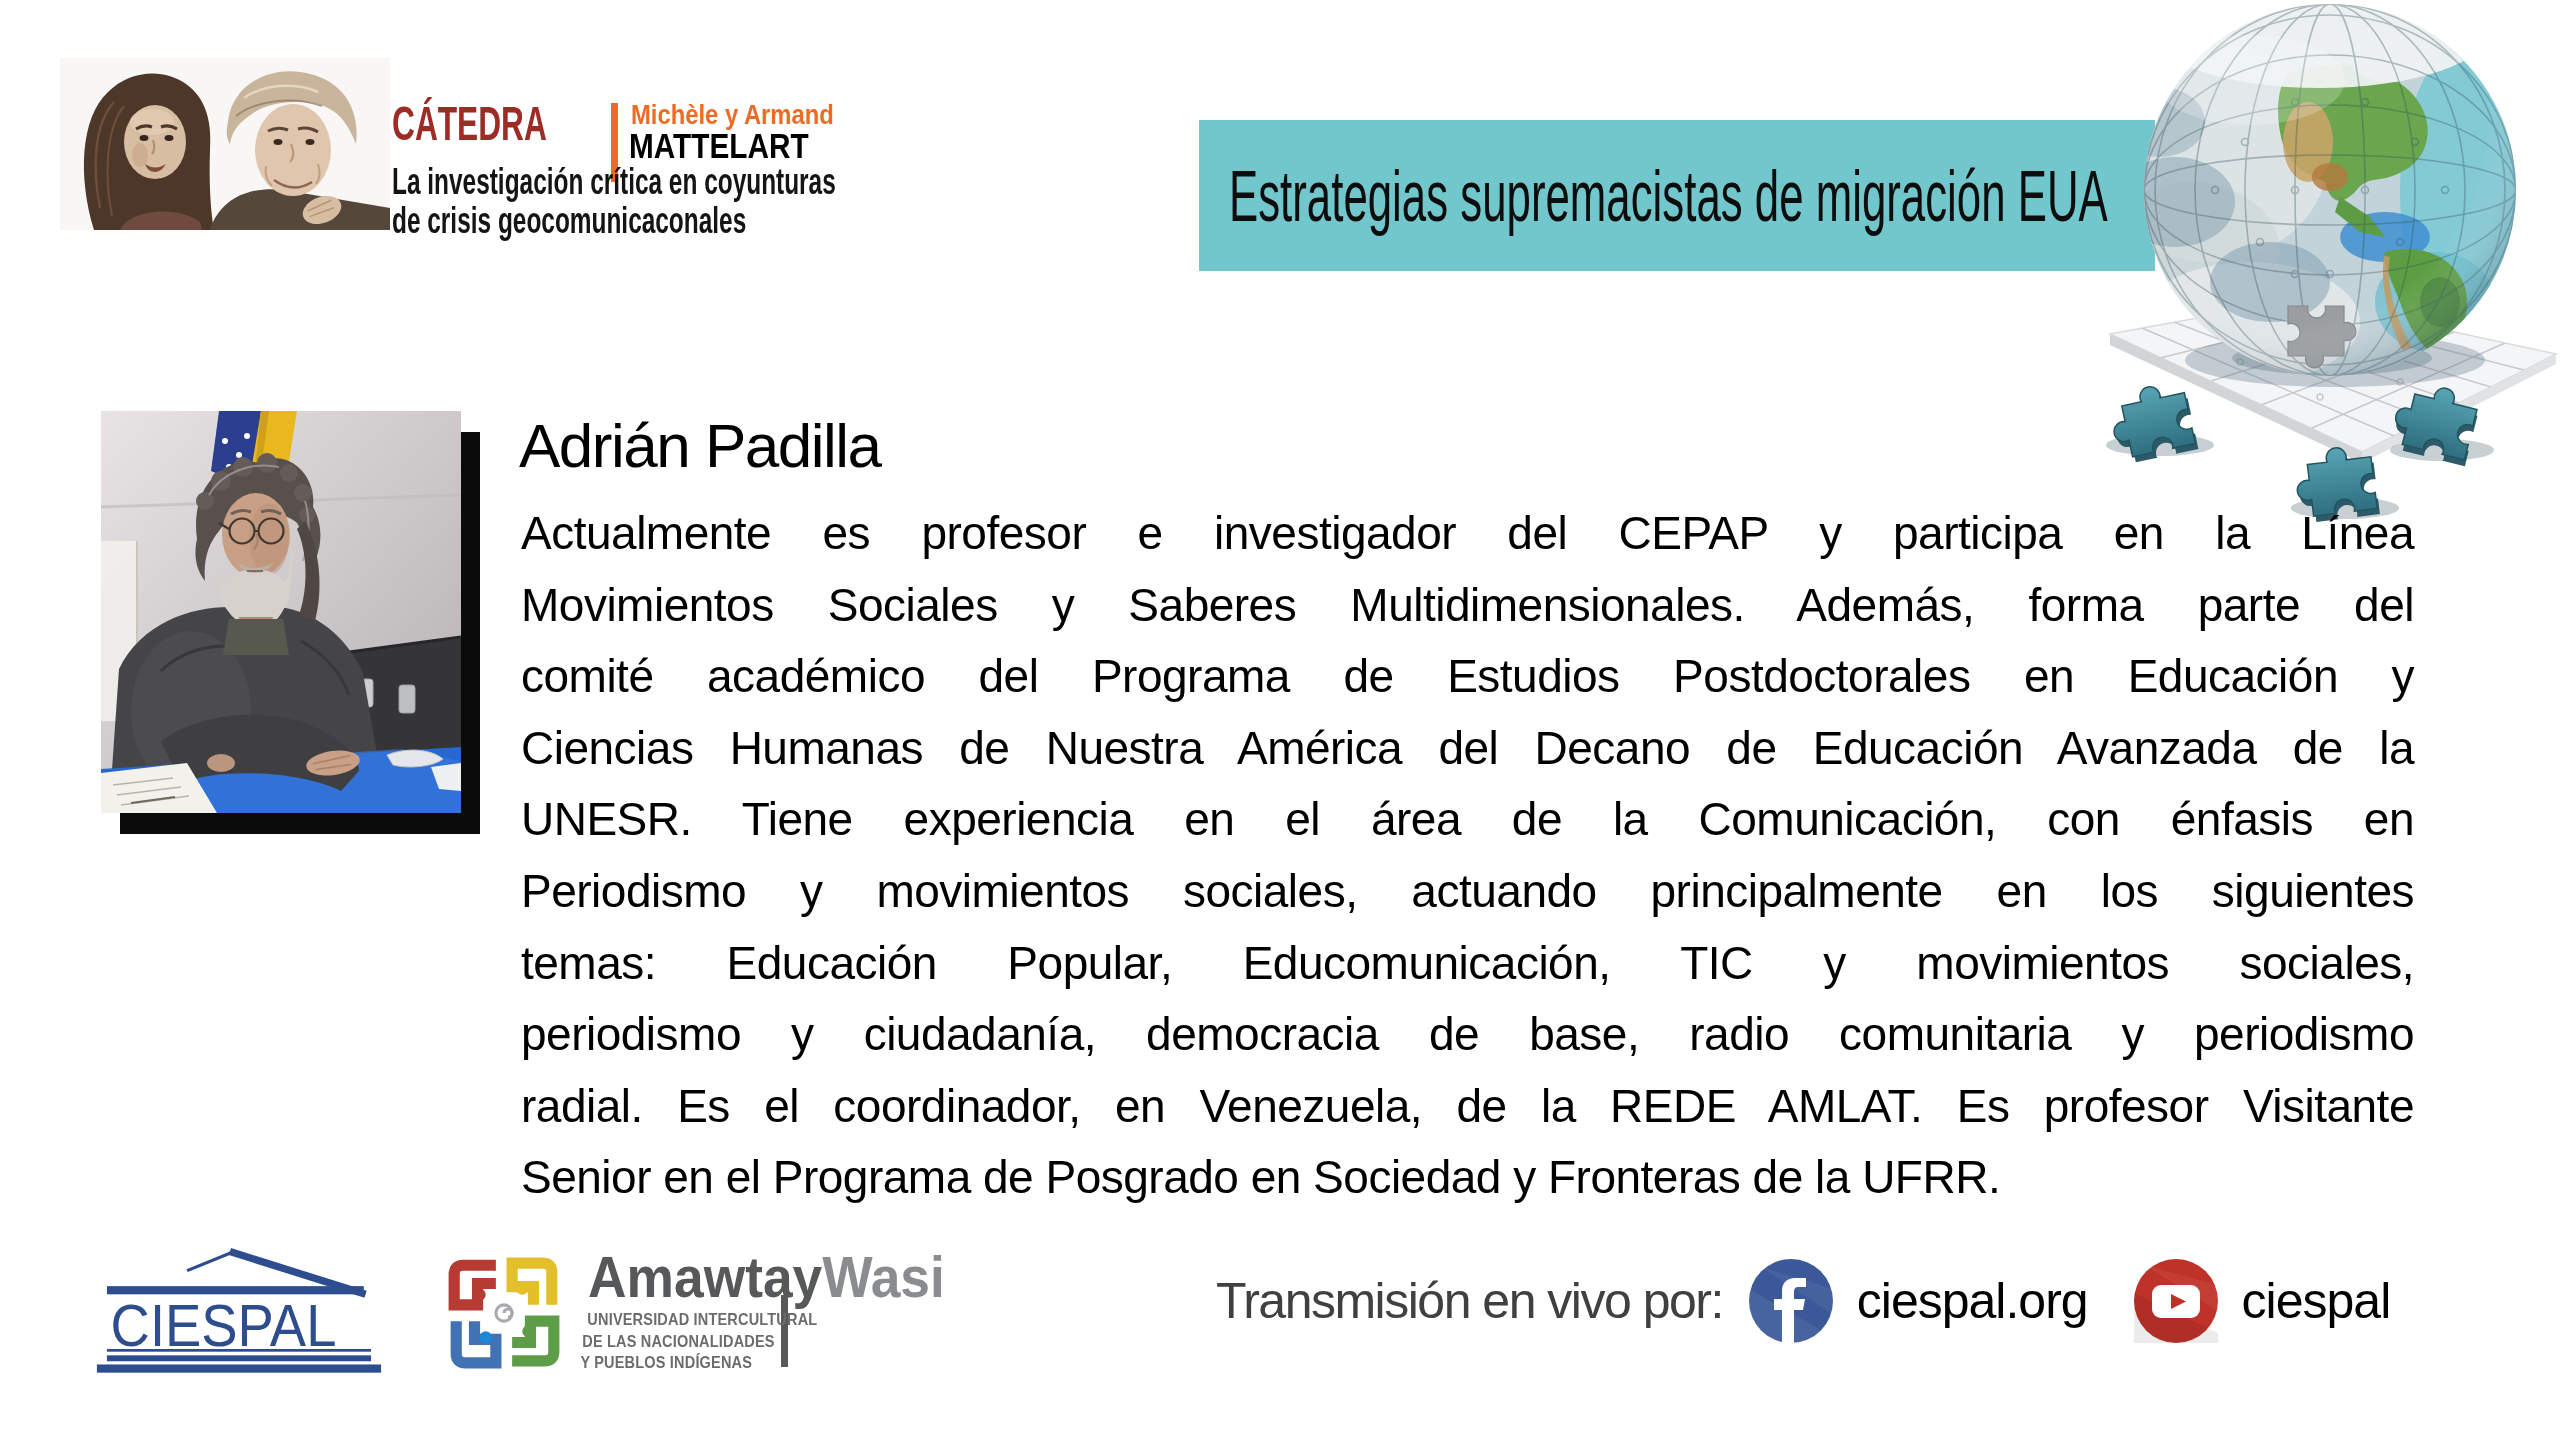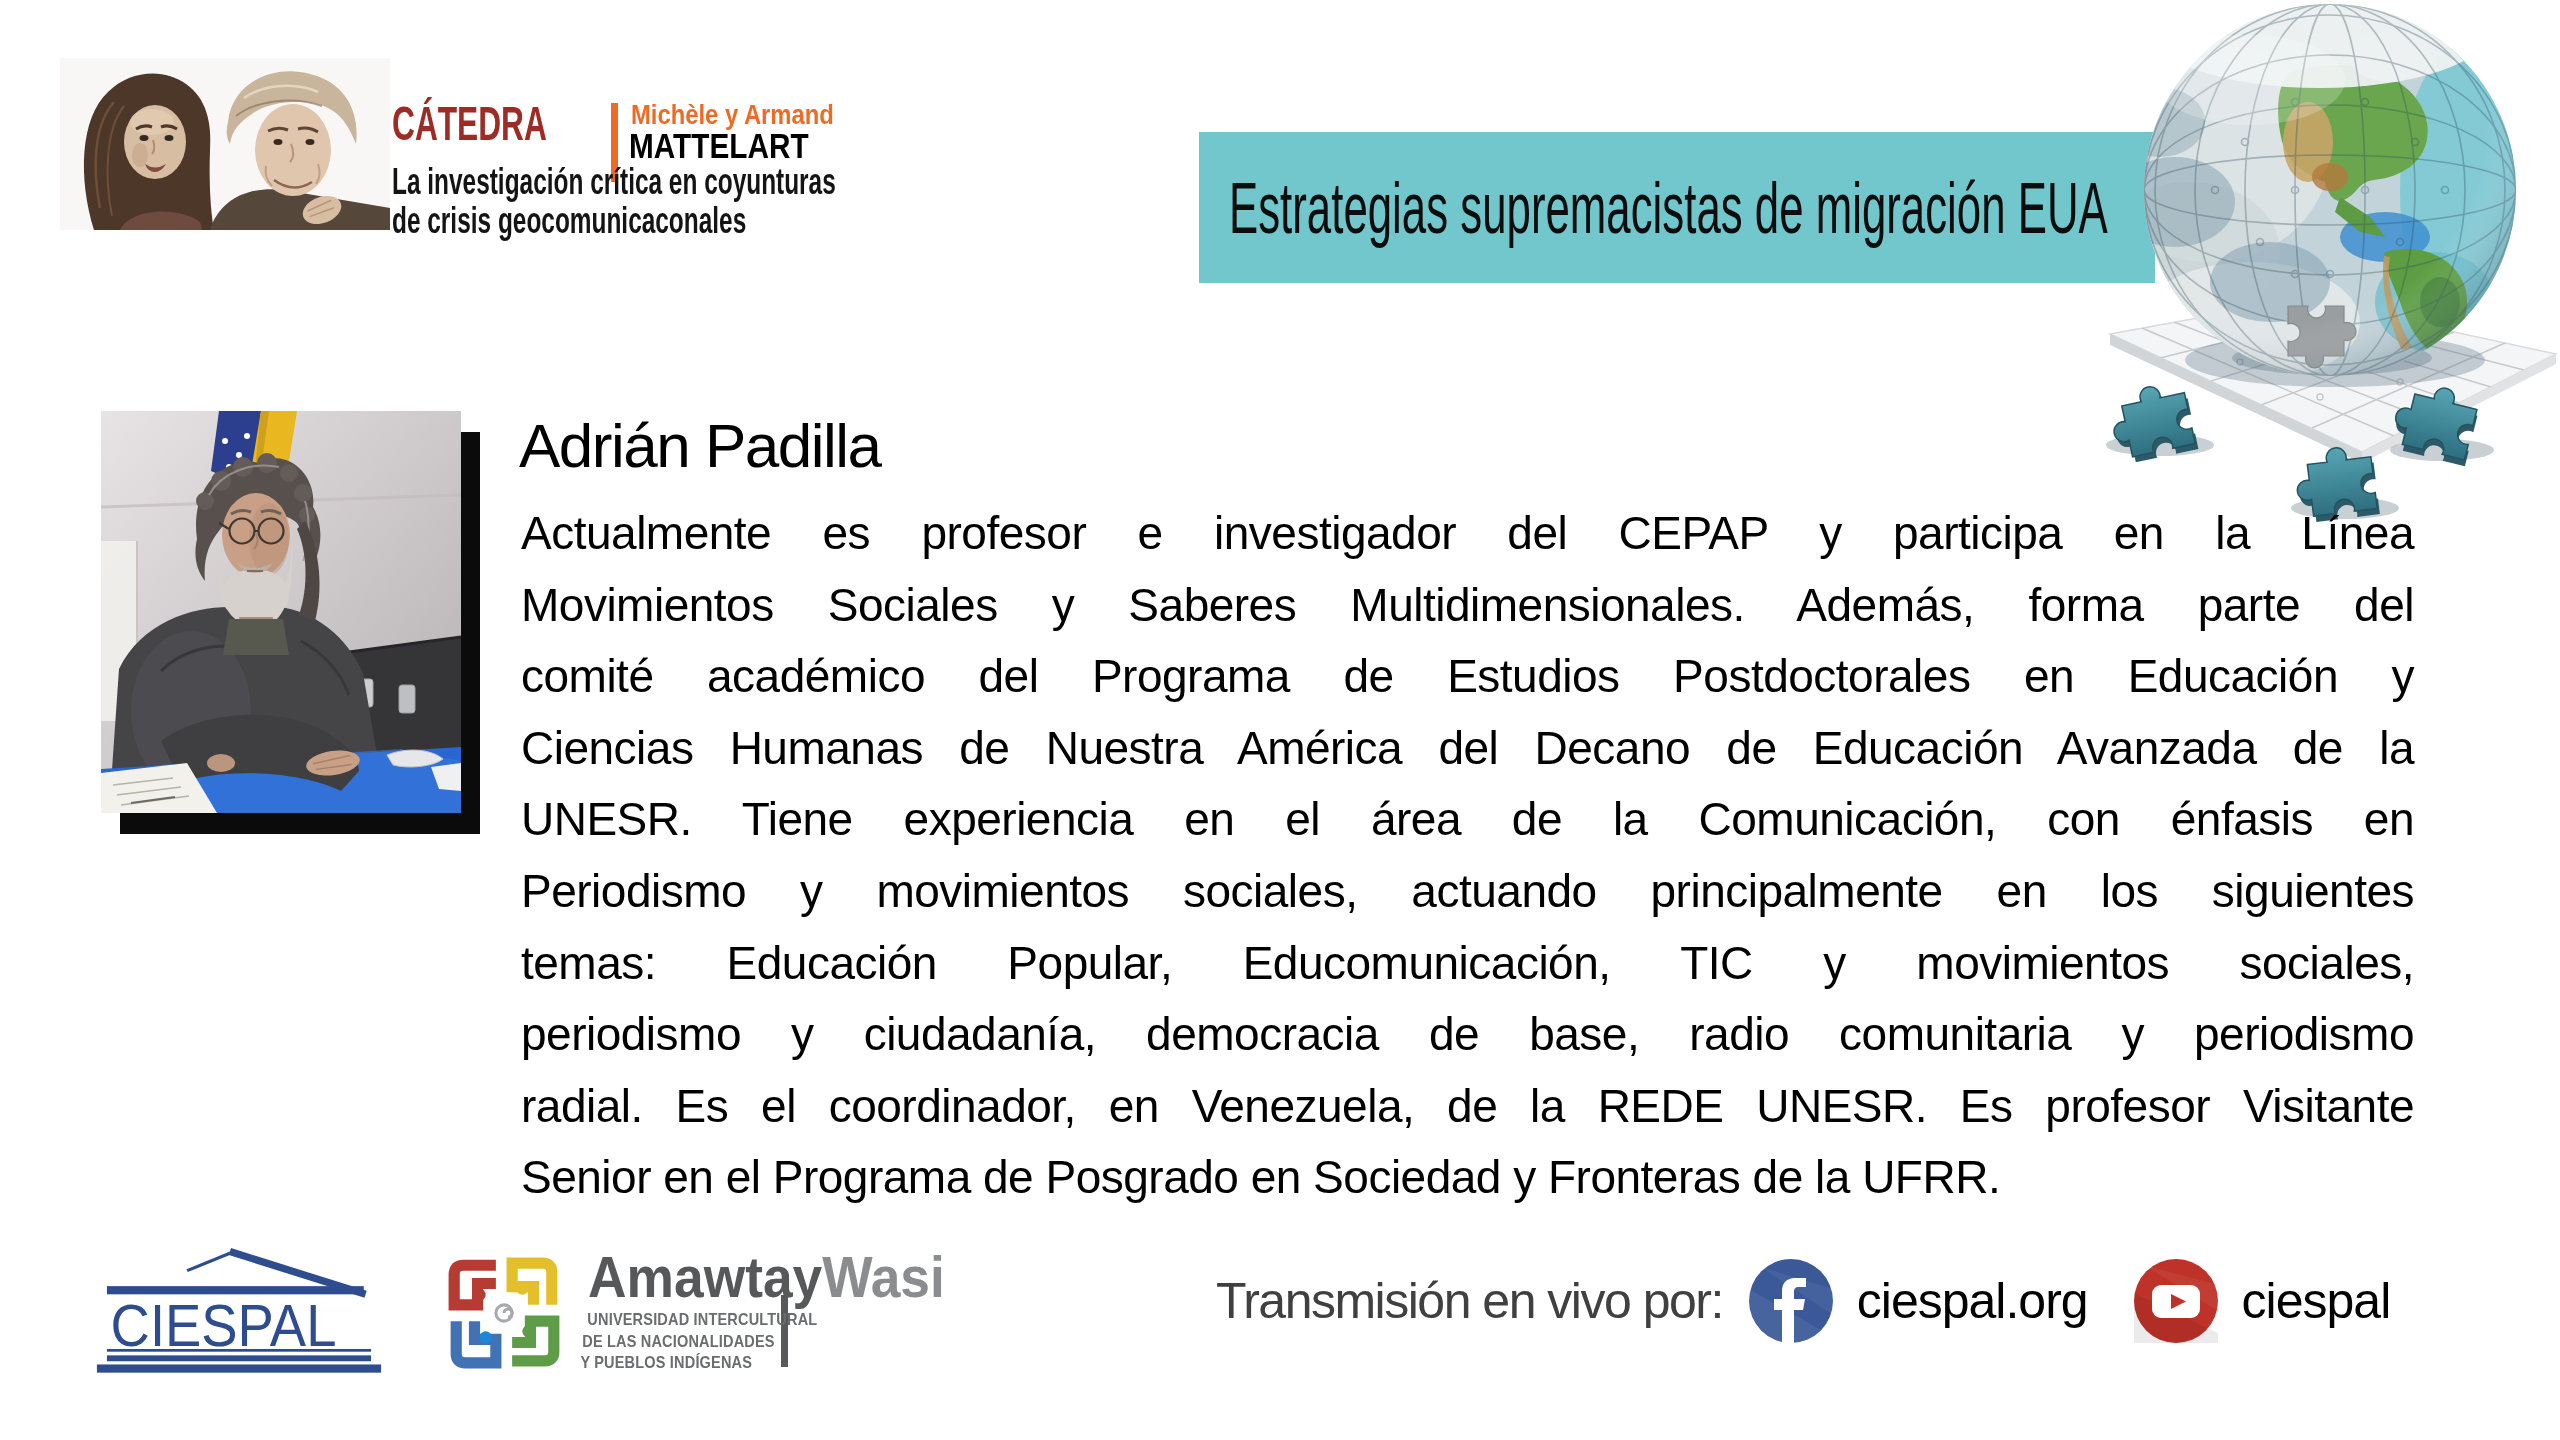--- a/index.html
+++ b/index.html
@@ -18,21 +18,21 @@
   .cx88{transform:scaleX(.88);}
 
   
   .catedra-title{left:392px;top:96px;font-size:48px;font-weight:bold;color:#9e2b25;letter-spacing:0;}
   .logo-divider{left:611px;top:103px;width:7px;height:79px;background:#ed6b24;}
   .names-top{left:631px;top:99px;font-size:28px;font-weight:bold;color:#ed6b24;}
   .names-bottom{left:629px;top:126px;font-size:35px;font-weight:bold;color:#000000;}
   .logo-subtitle{left:392px;top:162px;font-size:37px;font-weight:bold;color:#141414;line-height:39px;}
 
   
-  .banner{left:1199px;top:132px;width:956px;height:151px;background:#72c7cd;display:flex;align-items:center;}
+  .banner{left:1199px;top:120px;width:956px;height:151px;background:#72c7cd;display:flex;align-items:center;}
   .banner-text{font-size:73px;color:#0d0d0d;padding-left:30px;font-weight:400;}
 
   
   .photo-wrap{left:101px;top:411px;width:360px;height:402px;box-shadow:19px 21px 0 0 #0b0b0b;background:#c9c4c6;}
   .speaker-name{left:519px;top:410px;font-size:62px;letter-spacing:-1.5px;color:#000;}
   .bio{left:521px;top:498px;width:1893px;font-size:46px;letter-spacing:-0.5px;line-height:71.6px;color:#000;}
   .bio-line{text-align:justify;text-align-last:justify;}
   .bio-line.final{text-align-last:left;}
 
   
@@ -303,21 +303,21 @@
 
   <div class="abs bio">
     <div class="bio-line">Actualmente es profesor e investigador del CEPAP y participa en la Línea</div>
     <div class="bio-line">Movimientos Sociales y Saberes Multidimensionales. Además, forma parte del</div>
     <div class="bio-line">comité académico del Programa de Estudios Postdoctorales en Educación y</div>
     <div class="bio-line">Ciencias Humanas de Nuestra América del Decano de Educación Avanzada de la</div>
     <div class="bio-line">UNESR. Tiene experiencia en el área de la Comunicación, con énfasis en</div>
     <div class="bio-line">Periodismo y movimientos sociales, actuando principalmente en los siguientes</div>
     <div class="bio-line">temas: Educación Popular, Educomunicación, TIC y movimientos sociales,</div>
     <div class="bio-line">periodismo y ciudadanía, democracia de base, radio comunitaria y periodismo</div>
-    <div class="bio-line">radial. Es el coordinador, en Venezuela, de la REDE UNESR. Es profesor Visitante</div>
+    <div class="bio-line">radial. Es el coordinador, en Venezuela, de la REDE AMLAT. Es profesor Visitante</div>
     <div class="bio-line final">Senior en el Programa de Posgrado en Sociedad y Fronteras de la UFRR.</div>
   </div>
 
   <div class="abs" style="left:96px;top:1246px;width:296px;height:134px;">
     <svg width="296" height="134" viewBox="-12 0 325 147">
       <g fill="#2e4d8f" stroke="none">
         <path d="M88,27 L137,7" stroke="#2e4d8f" stroke-width="3.5" fill="none"></path>
         <path d="M135,6 L284,53" stroke="#2e4d8f" stroke-width="8" fill="none"></path>
         <rect x="0" y="44" width="282" height="9"></rect>
         <text x="4" y="110" font-size="66" font-family="Liberation Sans, sans-serif" font-weight="400" textLength="248" lengthAdjust="spacingAndGlyphs">CIESPAL</text>

